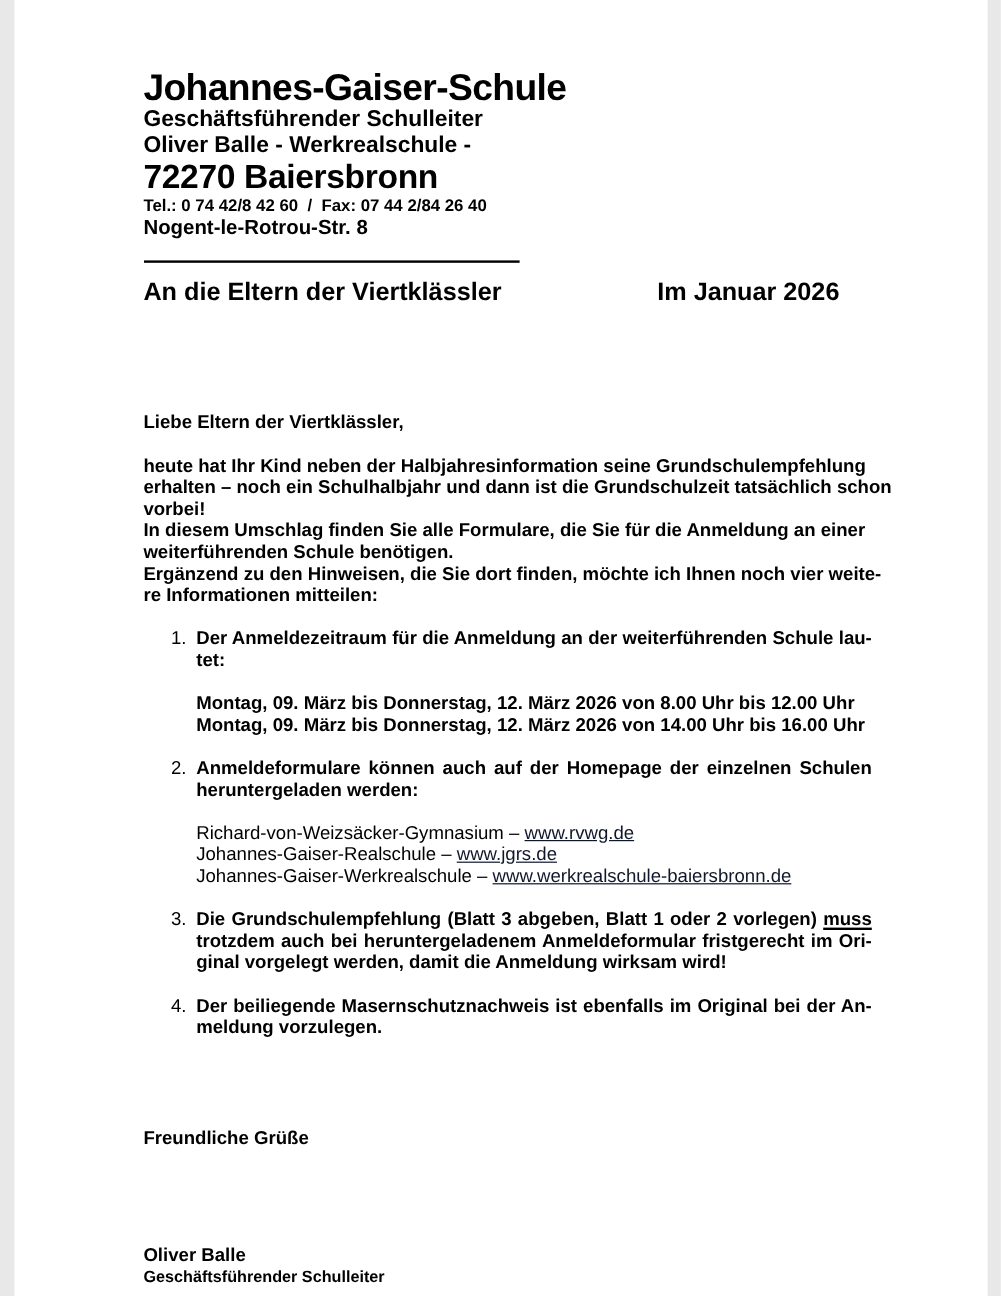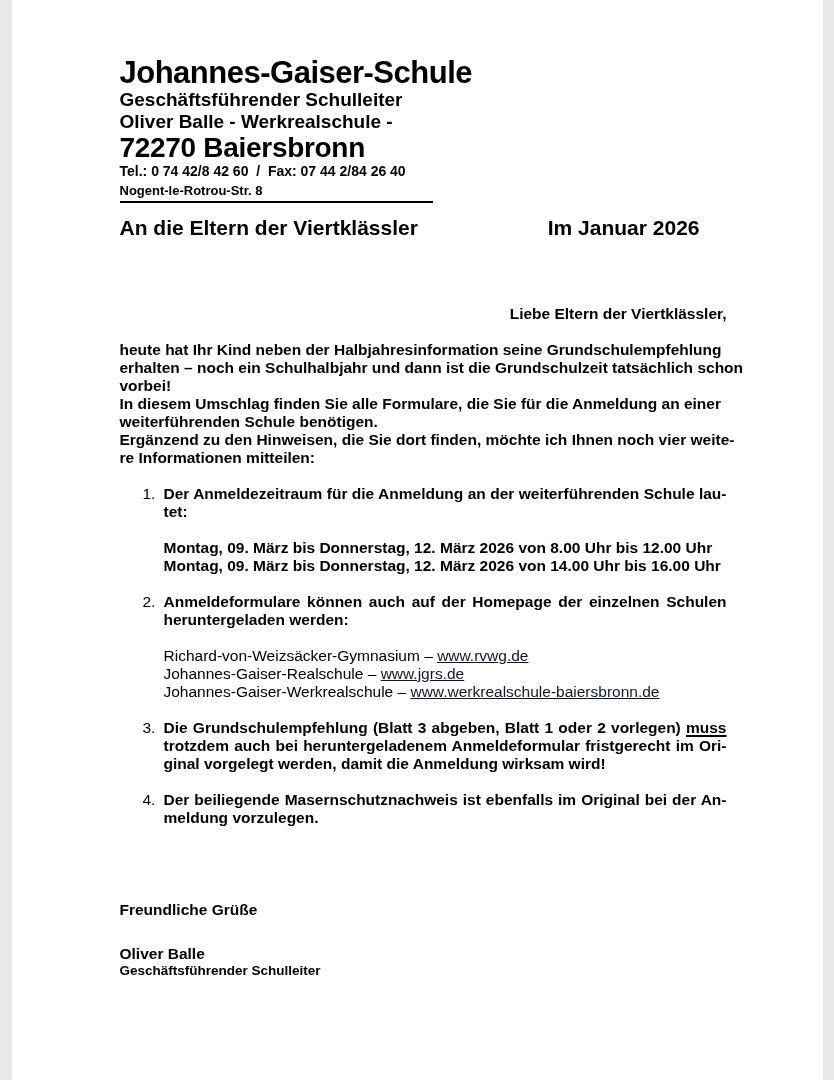--- a/index.html
+++ b/index.html
@@ -45,24 +45,24 @@
   .tel-line {
     font-size: 14px;
     font-weight: bold;
     line-height: 16px;
     white-space: pre;
   }
   .street-line-wrap { line-height: 19px; margin-top: 1px; }
   .street-line {
     display: inline-block;
     width: 313px;
-    font-size: 13px;
+    font-size: 17px;
     font-weight: bold;
     border-bottom: 2px solid #000;
-    padding-bottom: 1px;
+    padding-bottom: 18px;
     white-space: nowrap;
   }
 
   .sender-line {
     margin-top: 20px;
     font-size: 14.5px;
     line-height: 17px;
     text-decoration: underline;
     white-space: nowrap;
   }
@@ -72,21 +72,21 @@
     display: flex;
     justify-content: space-between;
     font-size: 21px;
     font-weight: bold;
     line-height: 18px;
   }
   .recipient-row .date { padding-right: 27px; white-space: nowrap; }
 
   
   .body-text { font-size: 15.5px; line-height: 18px; font-weight: bold; }
-  .salutation { margin-top: 68px; text-align: right; }
+  .salutation { margin-top: 91px; }
   .intro { margin-top: 18px; white-space: pre; }
 
   .list-item {
     display: grid;
     grid-template-columns: 44px 1fr;
     margin-top: 18px;
   }
   .list-item .num {
     font-weight: normal;
     padding-left: 23px;
@@ -100,21 +100,21 @@
     text-decoration: underline;
     cursor: pointer;
   }
   .emph-underline {
     text-decoration: underline;
     text-decoration-thickness: 2px;
     text-underline-offset: 2px;
   }
 
   .closing { margin-top: 74px; }
-  .sig-name { margin-top: 26px; }
+  .sig-name { margin-top: 80px; }
   .sig-role { font-size: 13.5px; line-height: 16px; font-weight: bold; }
 </style>
 </head>
 <body>
 
 <div class="page">
   <div class="content">
 
     <div>
       <div class="school-name">Johannes-Gaiser-Schule</div>

